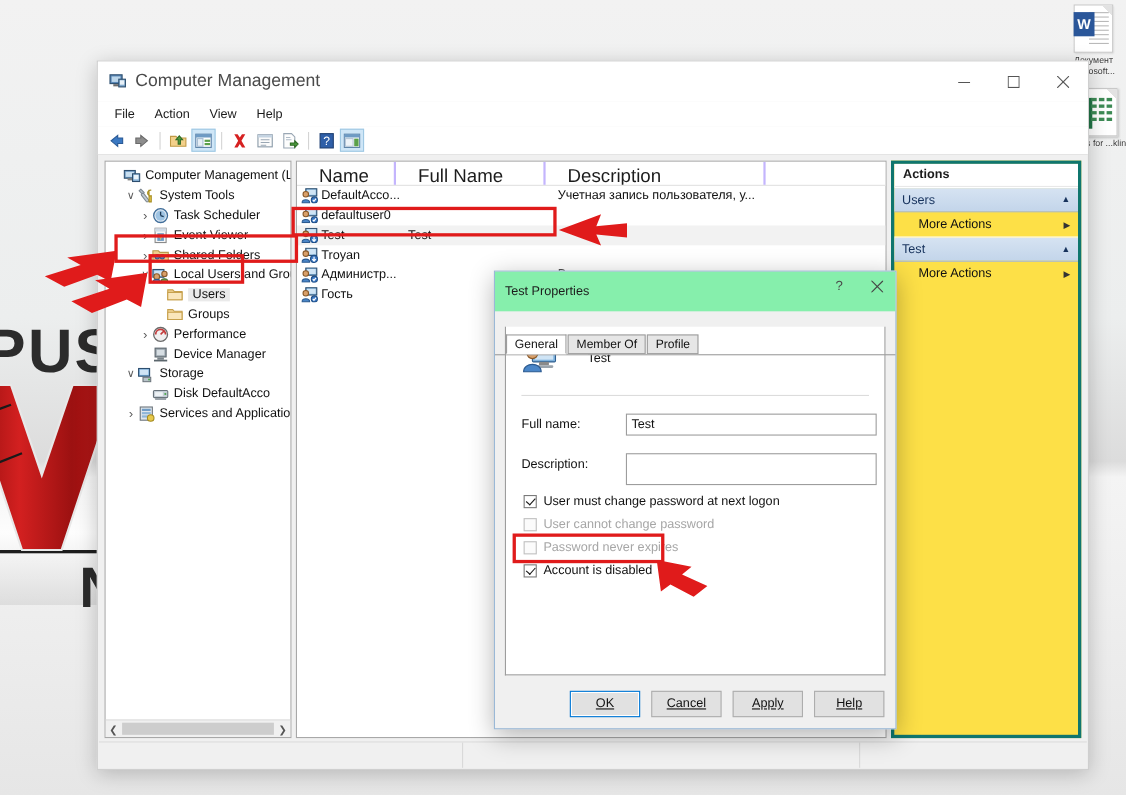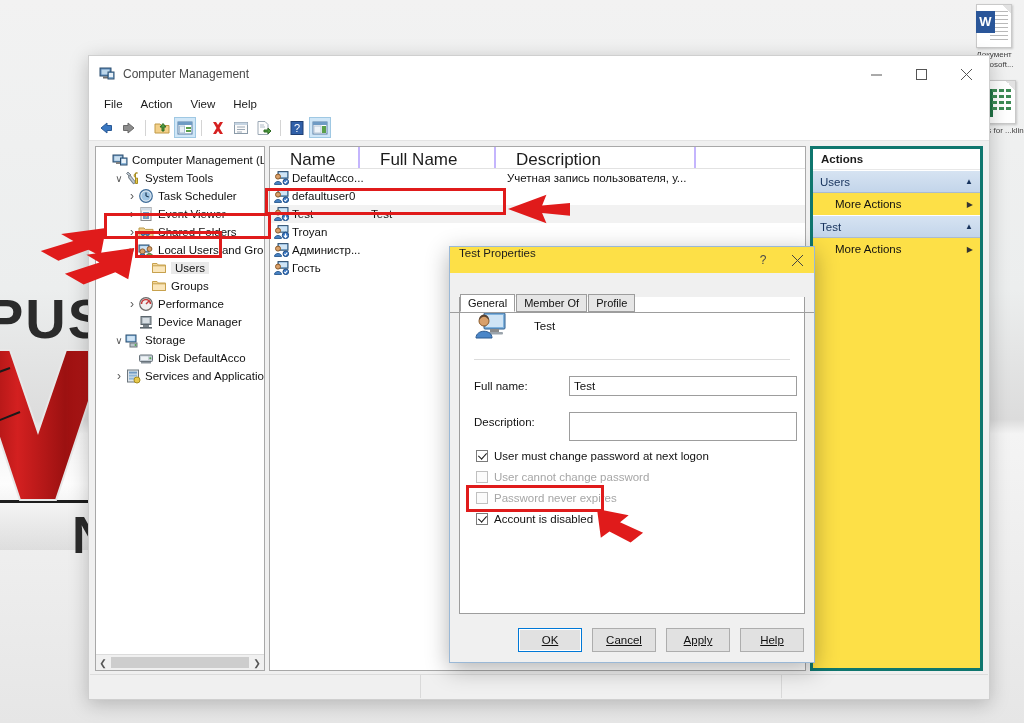--- a/index.html
+++ b/index.html
@@ -35,21 +35,21 @@
     color:#fff;font-size:13px;font-weight:bold;line-height:22px;text-align:center;}
   .xgrid{position:absolute;left:11px;top:8px;width:20px;height:28px;}
   .xgrid .gc{position:absolute;width:5px;height:3px;background:#3d8b55;}
   .xbar{position:absolute;left:7px;top:8px;width:5px;height:28px;background:#217346;}
 
   
   #cmwin{position:absolute;left:88px;top:55px;width:900px;height:643px;background:#f0f0f0;
     border:1px solid #cfcfcf;box-shadow:0 4px 18px rgba(0,0,0,.22);}
   .titlebar{height:36px;background:#fff;position:relative;display:flex;align-items:center;}
   .titlebar .ticon{width:16px;height:16px;margin:0 8px 0 10px;position:relative;}
-  .titlebar .ttext{font-size:12px;color:#4a4a4a;}
+  .titlebar .ttext{font-size:16px;color:#4a4a4a;}
   .wbtns{position:absolute;right:0;top:0;height:36px;display:flex;}
   .wbtn{width:45px;height:36px;display:flex;align-items:center;justify-content:center;
     color:#5a5a5a;font-size:12px;}
 
   .menubar{height:23px;display:flex;align-items:center;padding-left:6px;background:#fff;}
   .menubar span{font-size:11.5px;color:#1a1a1a;padding:3px 9px;}
 
   .toolbar{height:25px;background:#fff;display:flex;align-items:center;padding-left:6px;
     border-bottom:1px solid #e4e4e4;gap:1px;}
   .tbtn{width:22px;height:21px;display:flex;align-items:center;justify-content:center;position:relative;}
@@ -94,21 +94,21 @@
   .aitem{height:22px;display:flex;align-items:center;padding:0 7px 0 22px;font-size:11.5px;color:#111;}
   .aitem .ar{margin-left:auto;font-size:8px;color:#333;}
 
   .statusbar{position:absolute;left:1px;right:1px;bottom:1px;height:23px;background:#f0f0f0;
     border-top:1px solid #dcdcdc;display:flex;}
   .sbpane{border-right:1px solid #d9d9d9;height:100%;}
 
   
   #dlg{position:absolute;left:449px;top:246px;width:364px;height:415px;background:#f0f0f0;
     border:1px solid #9ab8d6;box-shadow:0 6px 22px rgba(0,0,0,.3);}
-  .dtitle{height:26px;background:#fde047;display:flex;align-items:flex-start;position:relative;}
+  .dtitle{height:36px;background:#86efac;display:flex;align-items:center;position:relative;}
   .dtitle .dt{font-size:11.5px;color:#1c1c1c;margin-left:9px;}
   .dtbtns{position:absolute;right:0;top:0;display:flex;height:26px;}
   .dtbtn{width:34px;display:flex;align-items:center;justify-content:center;font-size:12px;color:#4a4a4a;}
 
   .tabstrip{height:19px;display:flex;align-items:flex-end;padding-left:10px;margin-top:20px;
     border-bottom:1px solid #9d9d9d;position:relative;z-index:2;}
   .tab{font-size:11px;color:#111;padding:2px 7px 2px 7px;border:1px solid #9d9d9d;
     background:#e6e6e6;margin-right:1px;position:relative;}
   .tab.active{background:#fff;border-bottom:1px solid #fff;z-index:3;}
 

